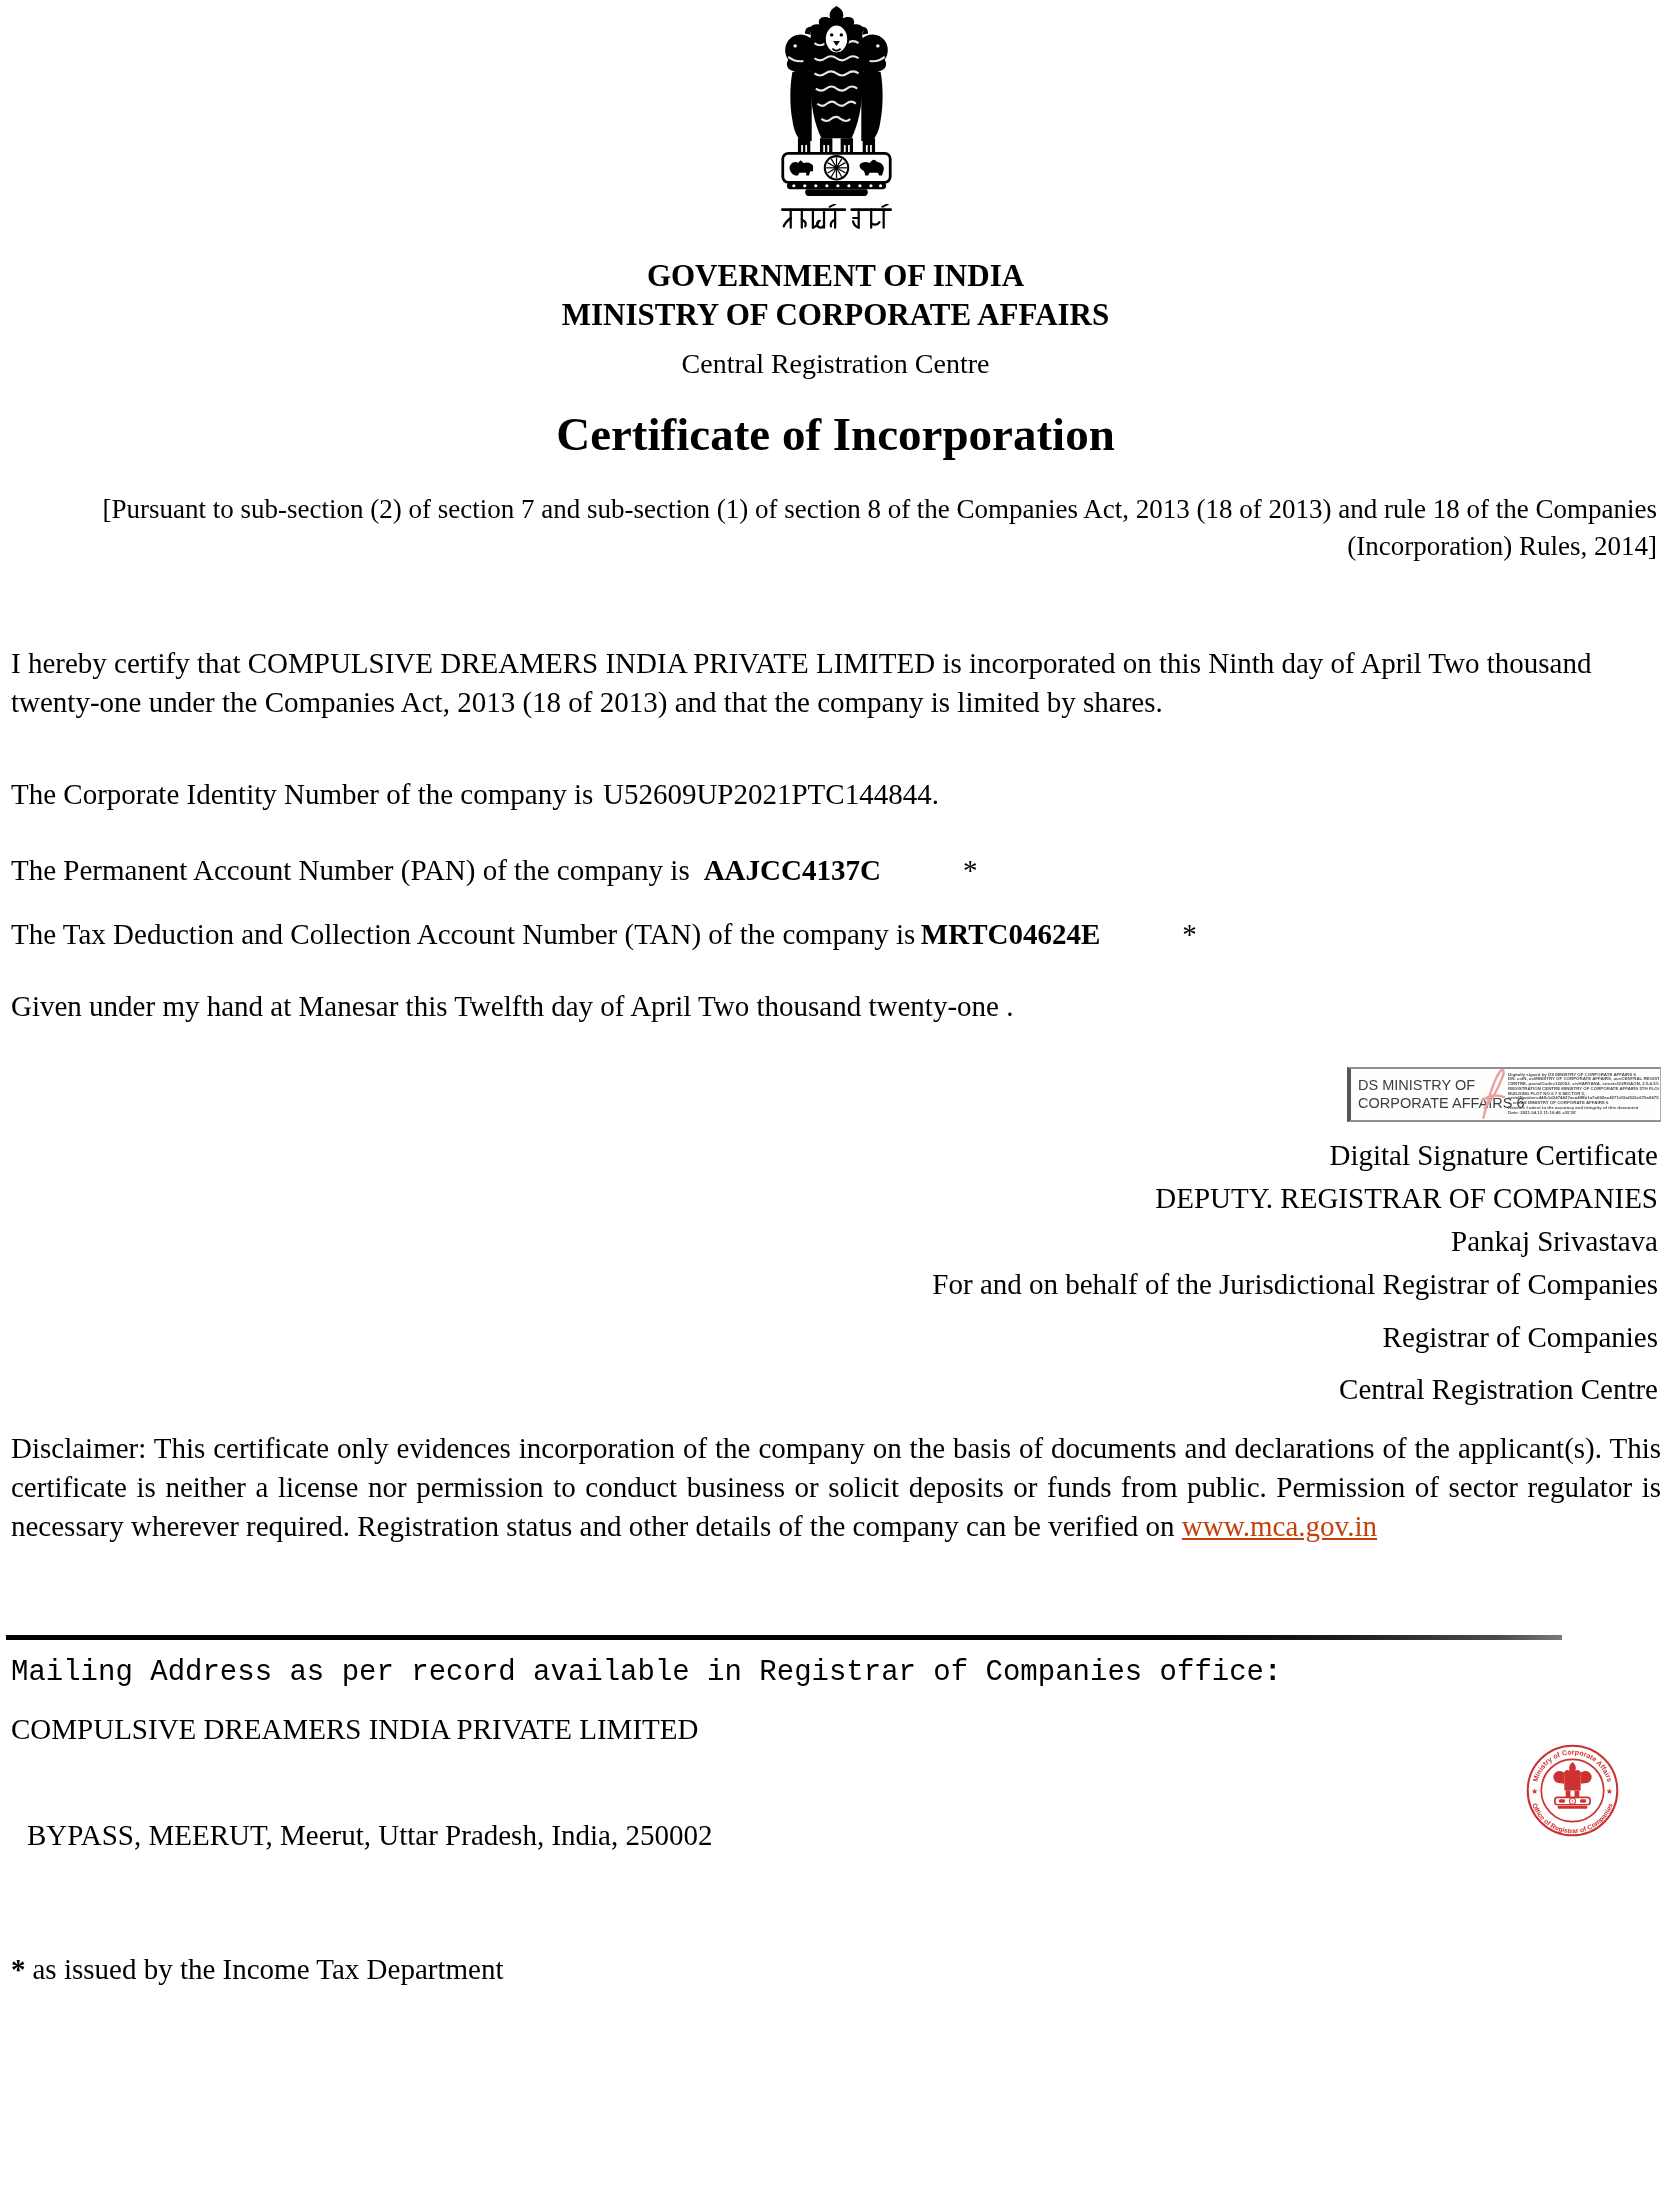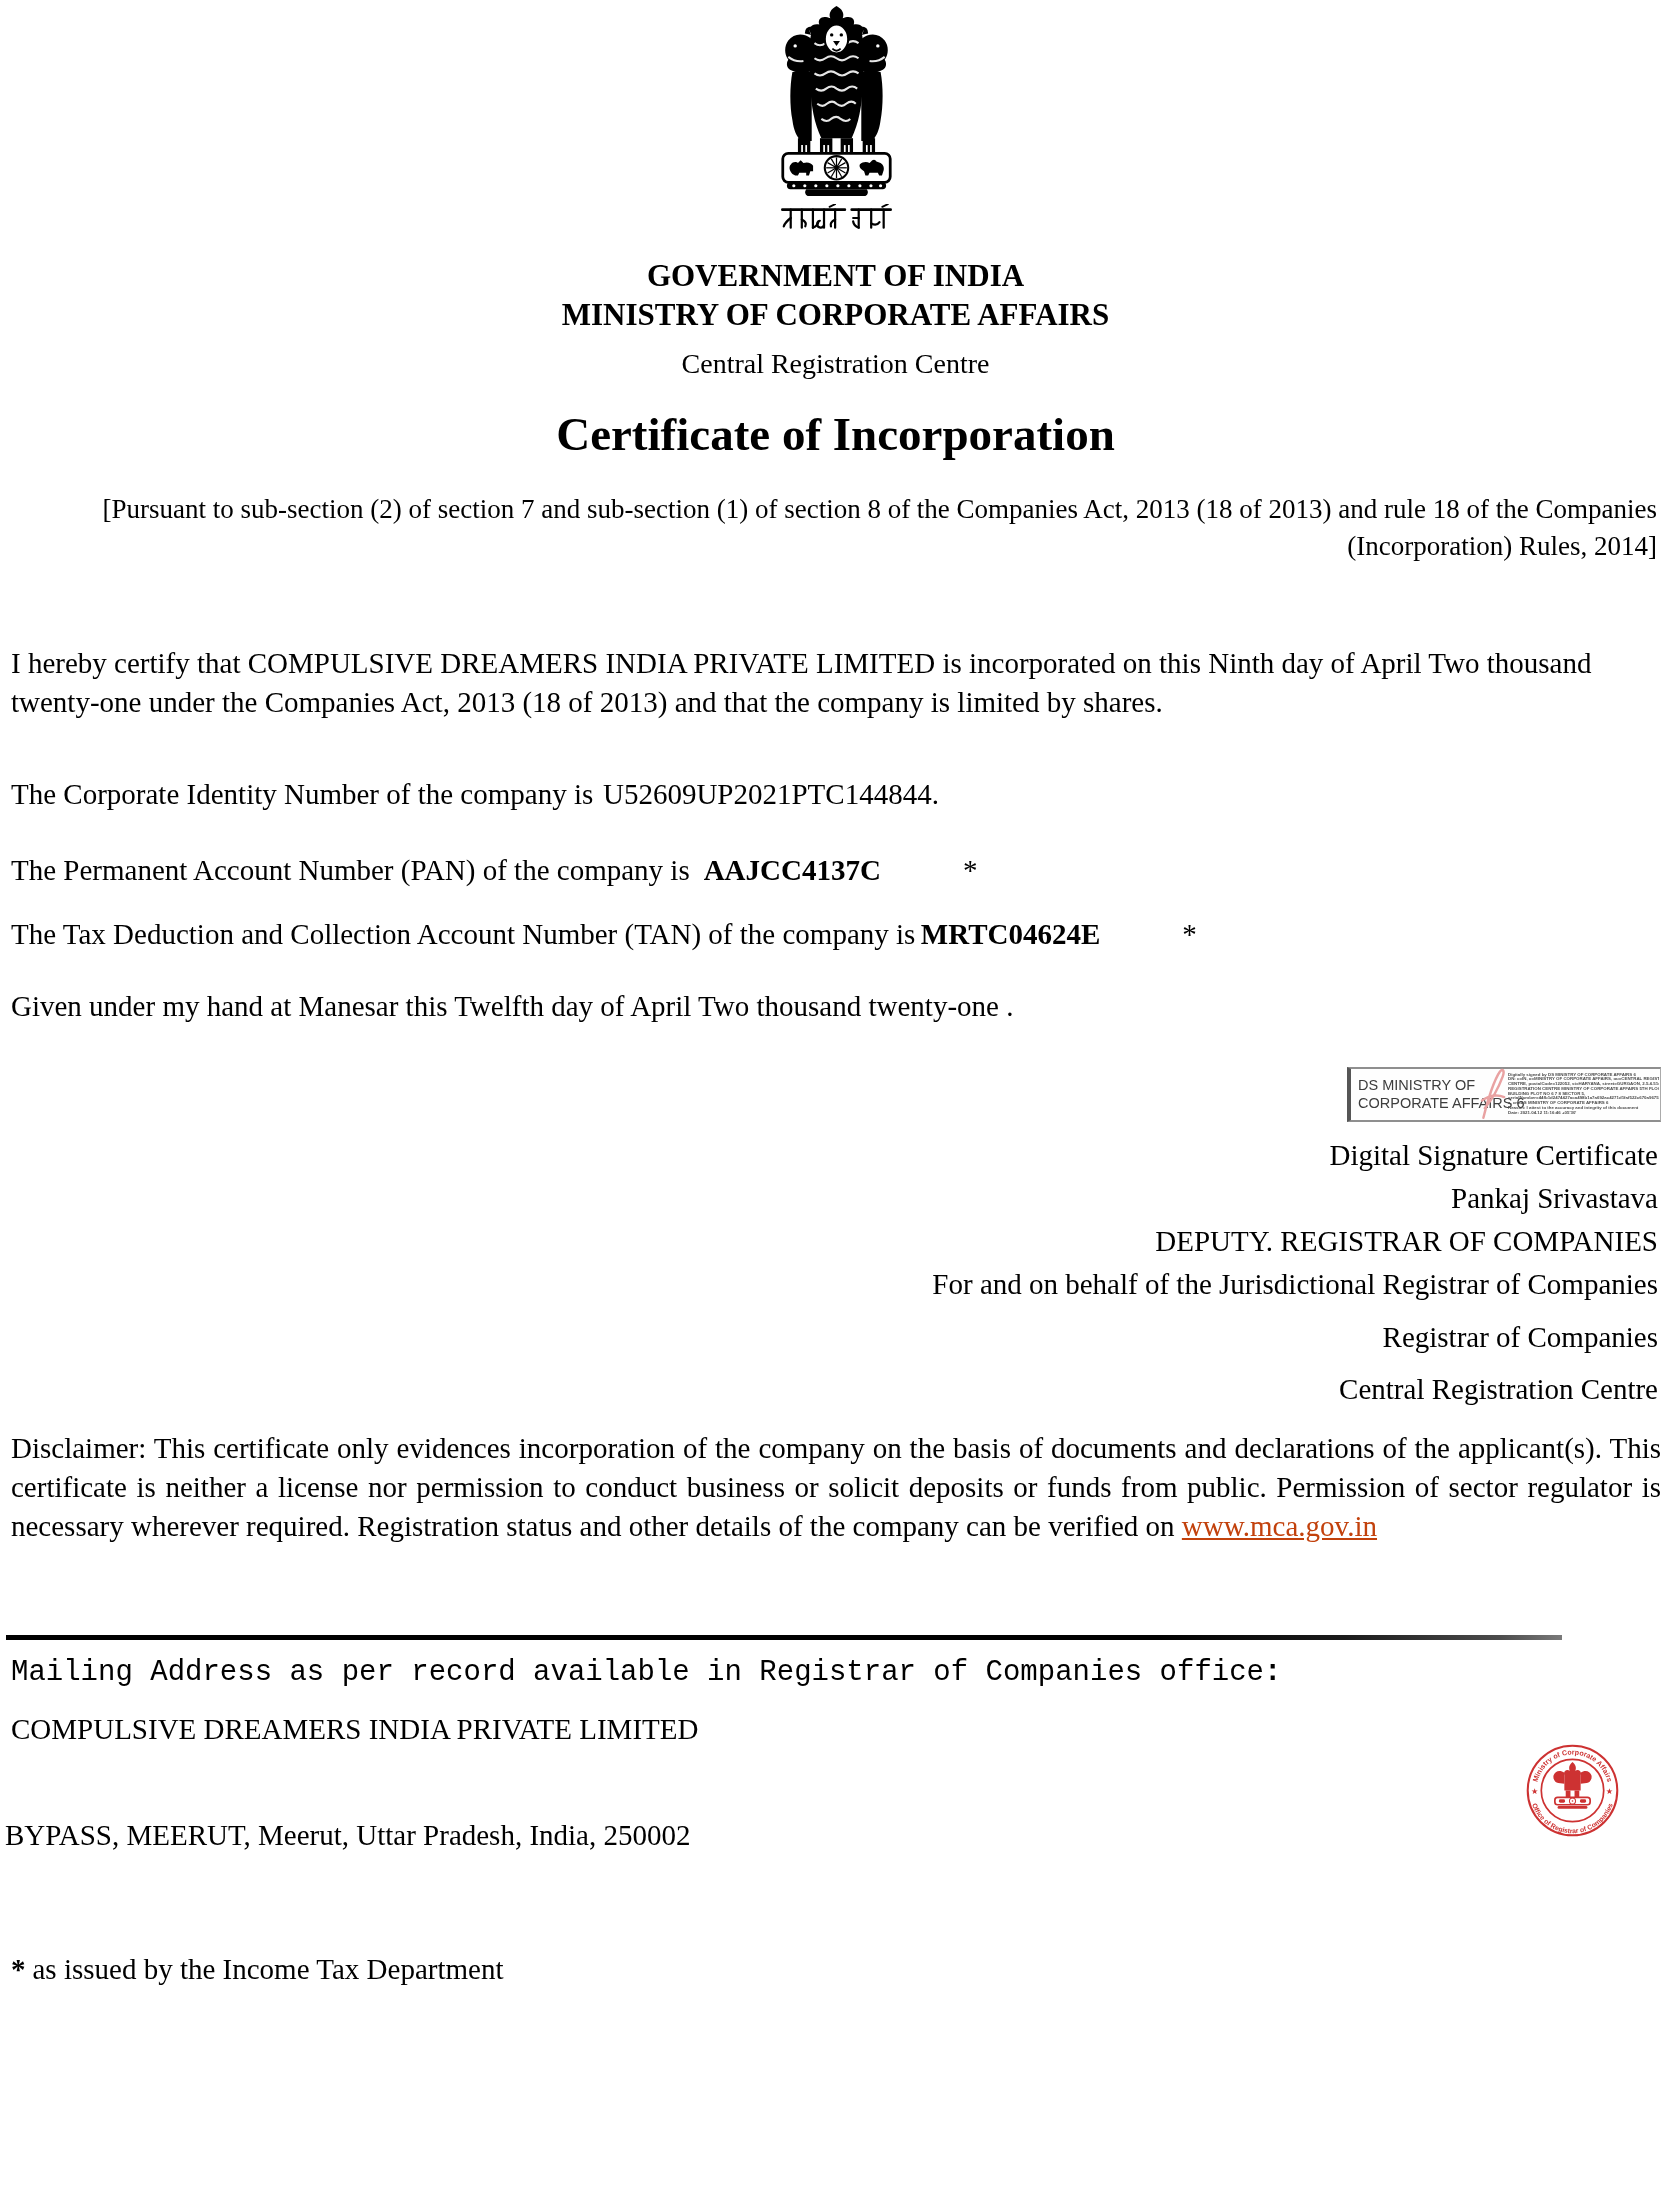--- a/index.html
+++ b/index.html
@@ -142,21 +142,21 @@
     left: 5.5px;
     width: 1556px;
     height: 4.8px;
     background: linear-gradient(to right, #000 0%, #000 74%, #1b1b1b 86%, #4c4c4c 96%, #7a7a7a 100%);
   }
 
   
   .mail-heading { top: 1653px; left: 11px; font-family: Liberation Mono, monospace; }
   .mail-company { top: 1710px; left: 11px; }
   .mail-addr1   { top: 1765px; left: 11px; }
-  .mail-addr2   { top: 1816px; left: 5px; }
+  .mail-addr2   { top: 1816px; left: 27px; }
   .bold-colon { font-weight: bold; }
 
   
   .seal { left: 1525px; top: 1743px; width: 95px; height: 95px; }
 
   
   .footnote { top: 1950px; left: 11px; }
   .footnote .marker { font-weight: bold; margin-right: 7px; }
 </style>
 </head>
@@ -319,22 +319,22 @@
       <div>BUILDING PLOT NO 6 7 8 SECTOR 5,</div>
       <div>serialNumber=44fb1d2474427aca498b1a7a692ac4271d1faf522c670a96757dd1c5bb5ce6b</div>
       <div>a, cn=DS MINISTRY OF CORPORATE AFFAIRS 6</div>
       <div>Reason: I attest to the accuracy and integrity of this document</div>
       <div>Date: 2021.04.12 11:16:46 +05'30'</div>
     </div>
   </div>
 
   <div class="abs sig-block">
     <div>Digital Signature Certificate</div>
+    <div>DEPUTY. REGISTRAR OF COMPANIES</div>
     <div>Pankaj Srivastava</div>
-    <div>DEPUTY. REGISTRAR OF COMPANIES</div>
     <div>For and on behalf of the Jurisdictional Registrar of Companies</div>
     <div class="gap-above">Registrar of Companies</div>
     <div class="gap-above">Central Registration Centre</div>
   </div>
 
   <div class="abs body-text disclaimer">
     <span>Disclaimer: This certificate only evidences incorporation of the company on the basis of documents and declarations of the applicant(s). This certificate is neither a license nor permission to conduct business or solicit deposits or funds from public. Permission of sector regulator is necessary wherever required. Registration status and other details of the company can be verified on </span><a class="mca-link">www.mca.gov.in</a>
   </div>
 
   <div class="abs divider"></div>

